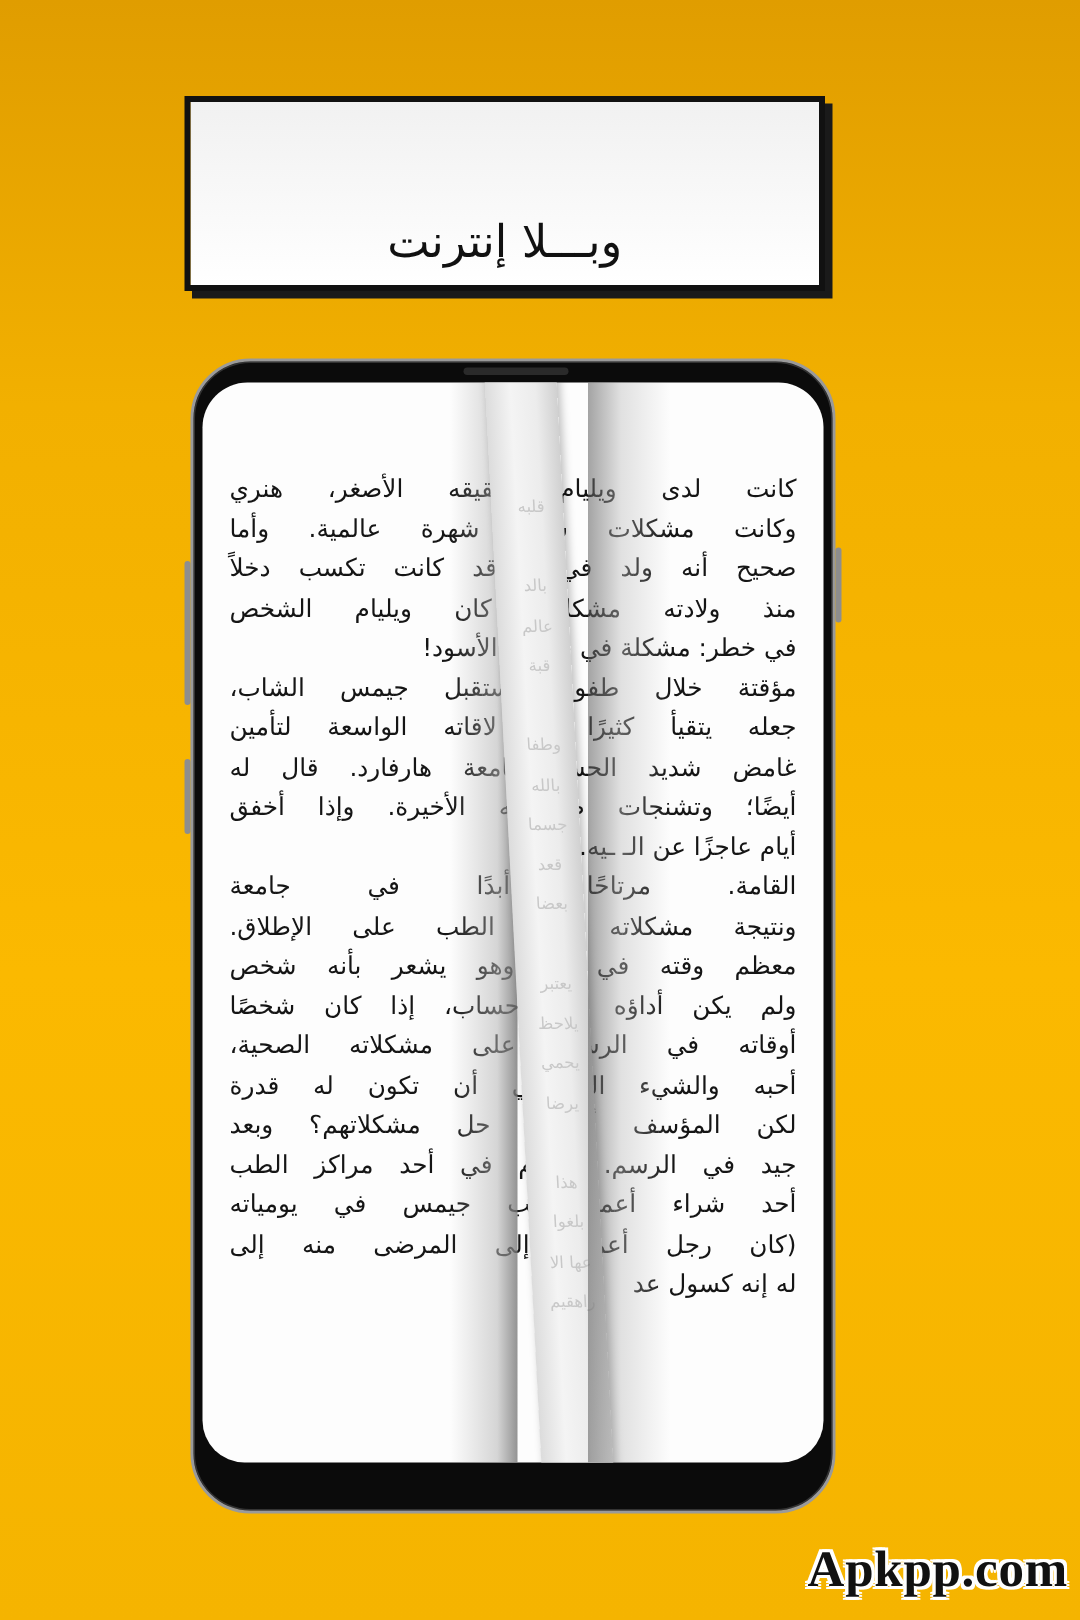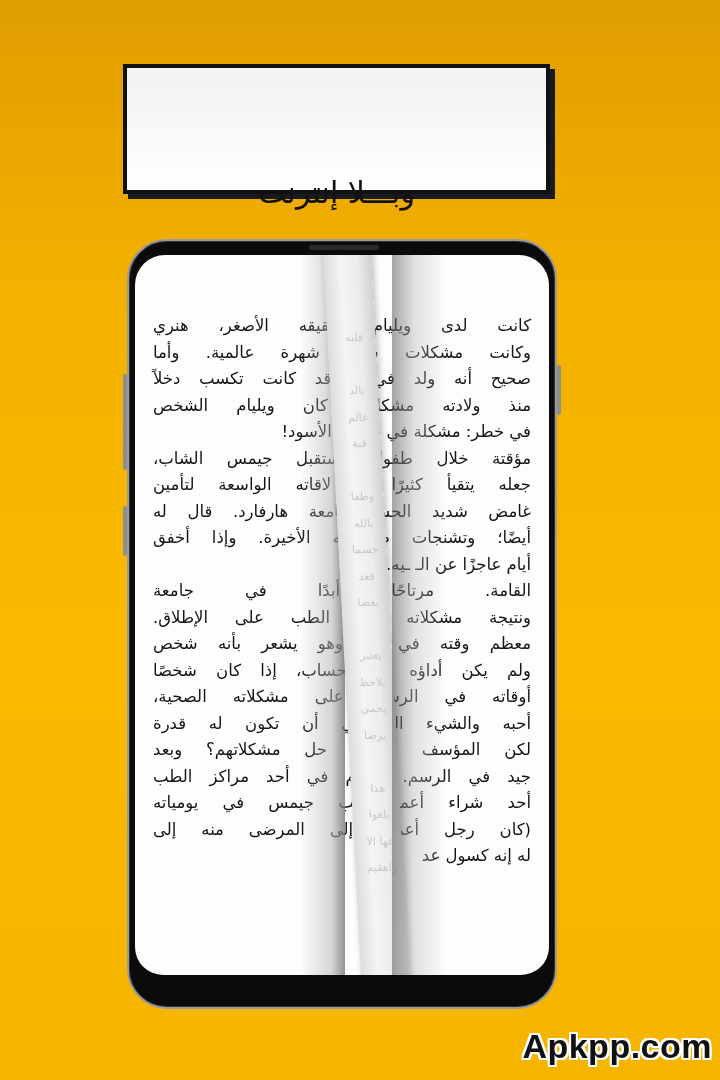--- a/index.html
+++ b/index.html
@@ -19,21 +19,21 @@
     direction: rtl;
     text-align: center;
   }
   .title-main {
     position: absolute; left: 0; right: 0; top: 14px;
     font-size: 44px; font-weight: bold; color: #111;
     line-height: 56px;
   }
   .title-sub {
     position: absolute; left: 0; right: 0; top: 74px;
-    font-size: 30px; color: #111; line-height: 40px; margin-top: 31px;
+    font-size: 30px; color: #111; line-height: 40px;
   }
   .phone {
     position: absolute;
     left: 127px; top: 239px;
     width: 430px; height: 770px;
     border-radius: 40px;
     background: #0b0b0b;
     border: 2px solid #9a9a9a;
     box-shadow: 0 0 0 1px #333 inset;
   }
@@ -81,21 +81,21 @@
     position: absolute; left: 52px; top: 70px; width: 32px;
     direction: rtl; font-size: 11px; color: #c8c8c8; line-height: 26.5px;
     text-align: center; transform: skewX(3deg);
   }
   .curl-shadow-right {
     position: absolute; top: 0; bottom: 0; left: 92px; width: 55px;
     background: linear-gradient(90deg, rgba(90,90,90,0.55) 0%, rgba(190,190,190,0.45) 40%, rgba(255,255,255,0) 100%);
   }
   .watermark {
     position: absolute; right: 8px; bottom: 14px;
-    font-family: Liberation Sans, sans-serif;
+    font-family: Liberation Serif, serif;
     font-size: 34px; font-weight: bold; color: #111;
     letter-spacing: 0.5px;
     text-shadow: -2px -2px 0 #fff, 2px -2px 0 #fff, -2px 2px 0 #fff, 2px 2px 0 #fff, 0 2px 0 #fff, 0 -2px 0 #fff, 2px 0 0 #fff, -2px 0 0 #fff;
   }
 </style>
 </head>
 <body>
 
 <div class="title-card">
   <div class="title-sub">وبـــلا إنترنت</div>

